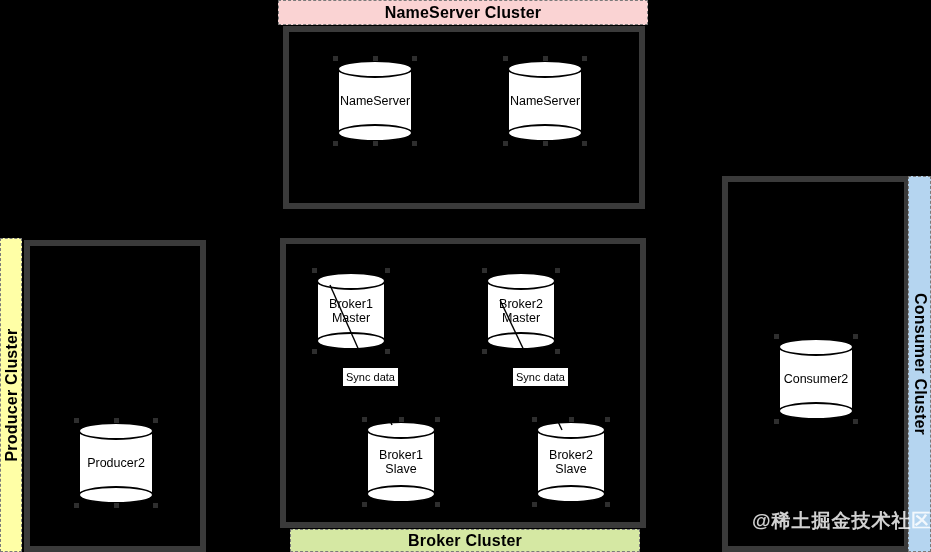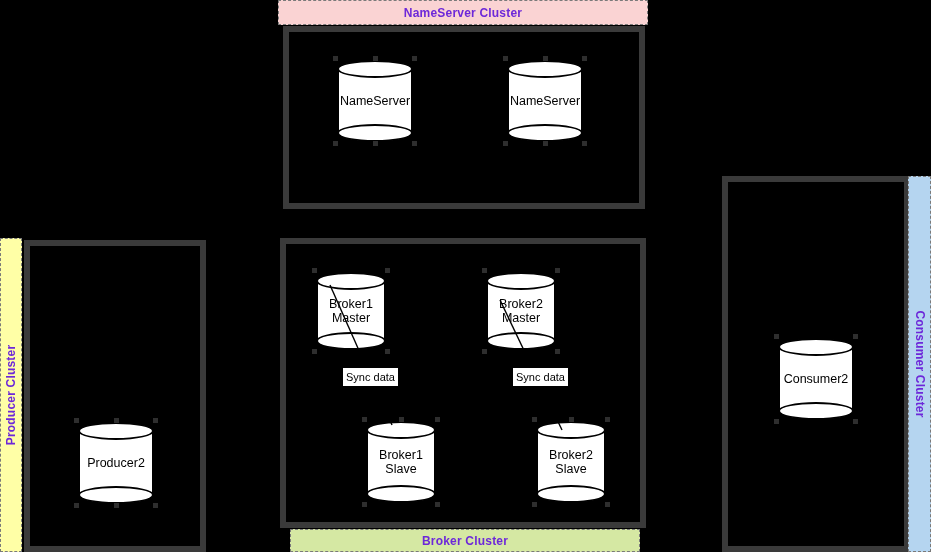--- a/index.html
+++ b/index.html
@@ -29,22 +29,22 @@
   }
 
   
   .band {
     position: absolute;
     box-sizing: border-box;
     border: 1px dashed #7a7a7a;
     display: flex;
     align-items: center;
     justify-content: center;
-    color: #6d28d9;
-    font-size: 12px;
+    color: #000000;
+    font-size: 16px;
     font-weight: 600;
     letter-spacing: .2px;
     white-space: nowrap;
   }
   .band-h { }                                   
   .band-v .band-text {                          
     display: block;
   }
   .band-v-up .band-text  { transform: rotate(-90deg); }
   .band-v-down .band-text{ transform: rotate(90deg);  }
@@ -288,14 +288,15 @@
       <i style="left:0;bottom:0"></i>
         <i style="right:0;bottom:0"></i>
     </div>
     <div class="bottom"></div>
     <div class="body"></div>
     <div class="top"></div>
     <div class="label">Consumer2</div>
   </div>
 
 
+  <div class="watermark" style="left:752px; top:508px;">@稀土掘金技术社区</div>
 
 </div>
 
 </body></html>

